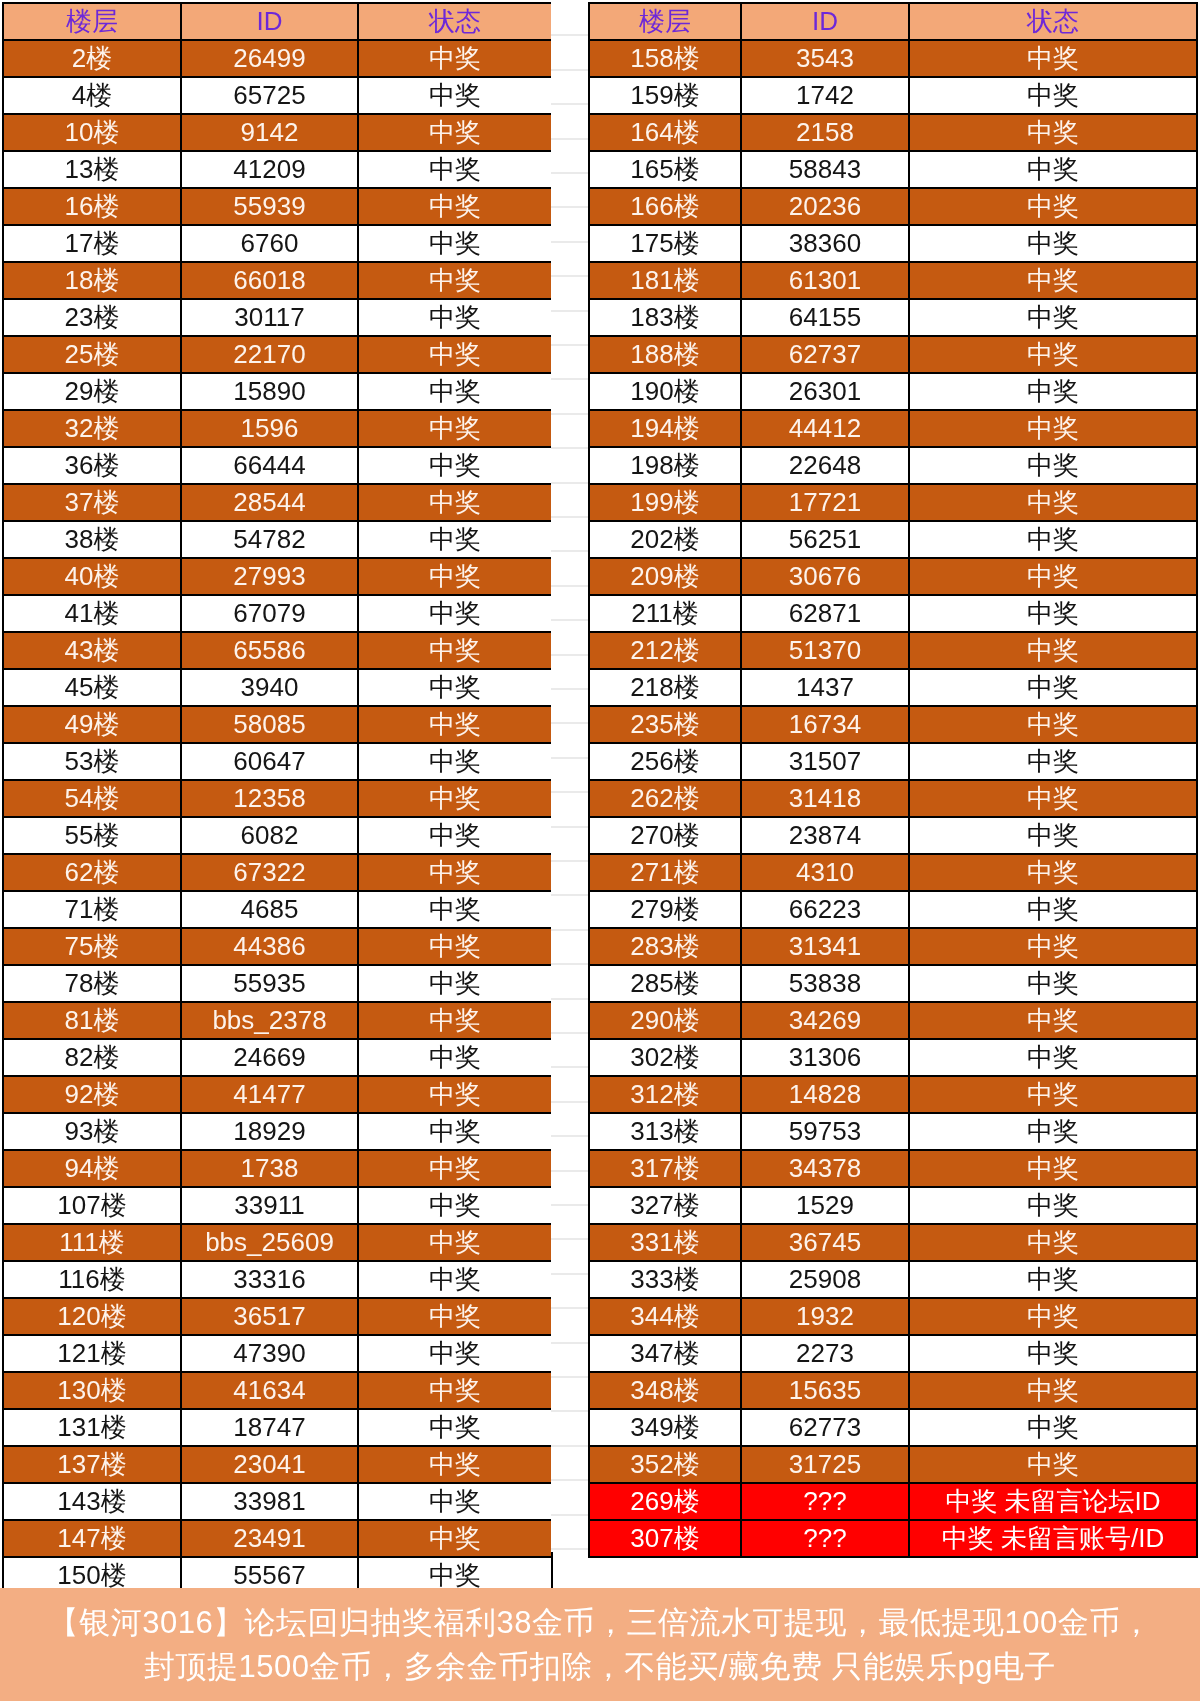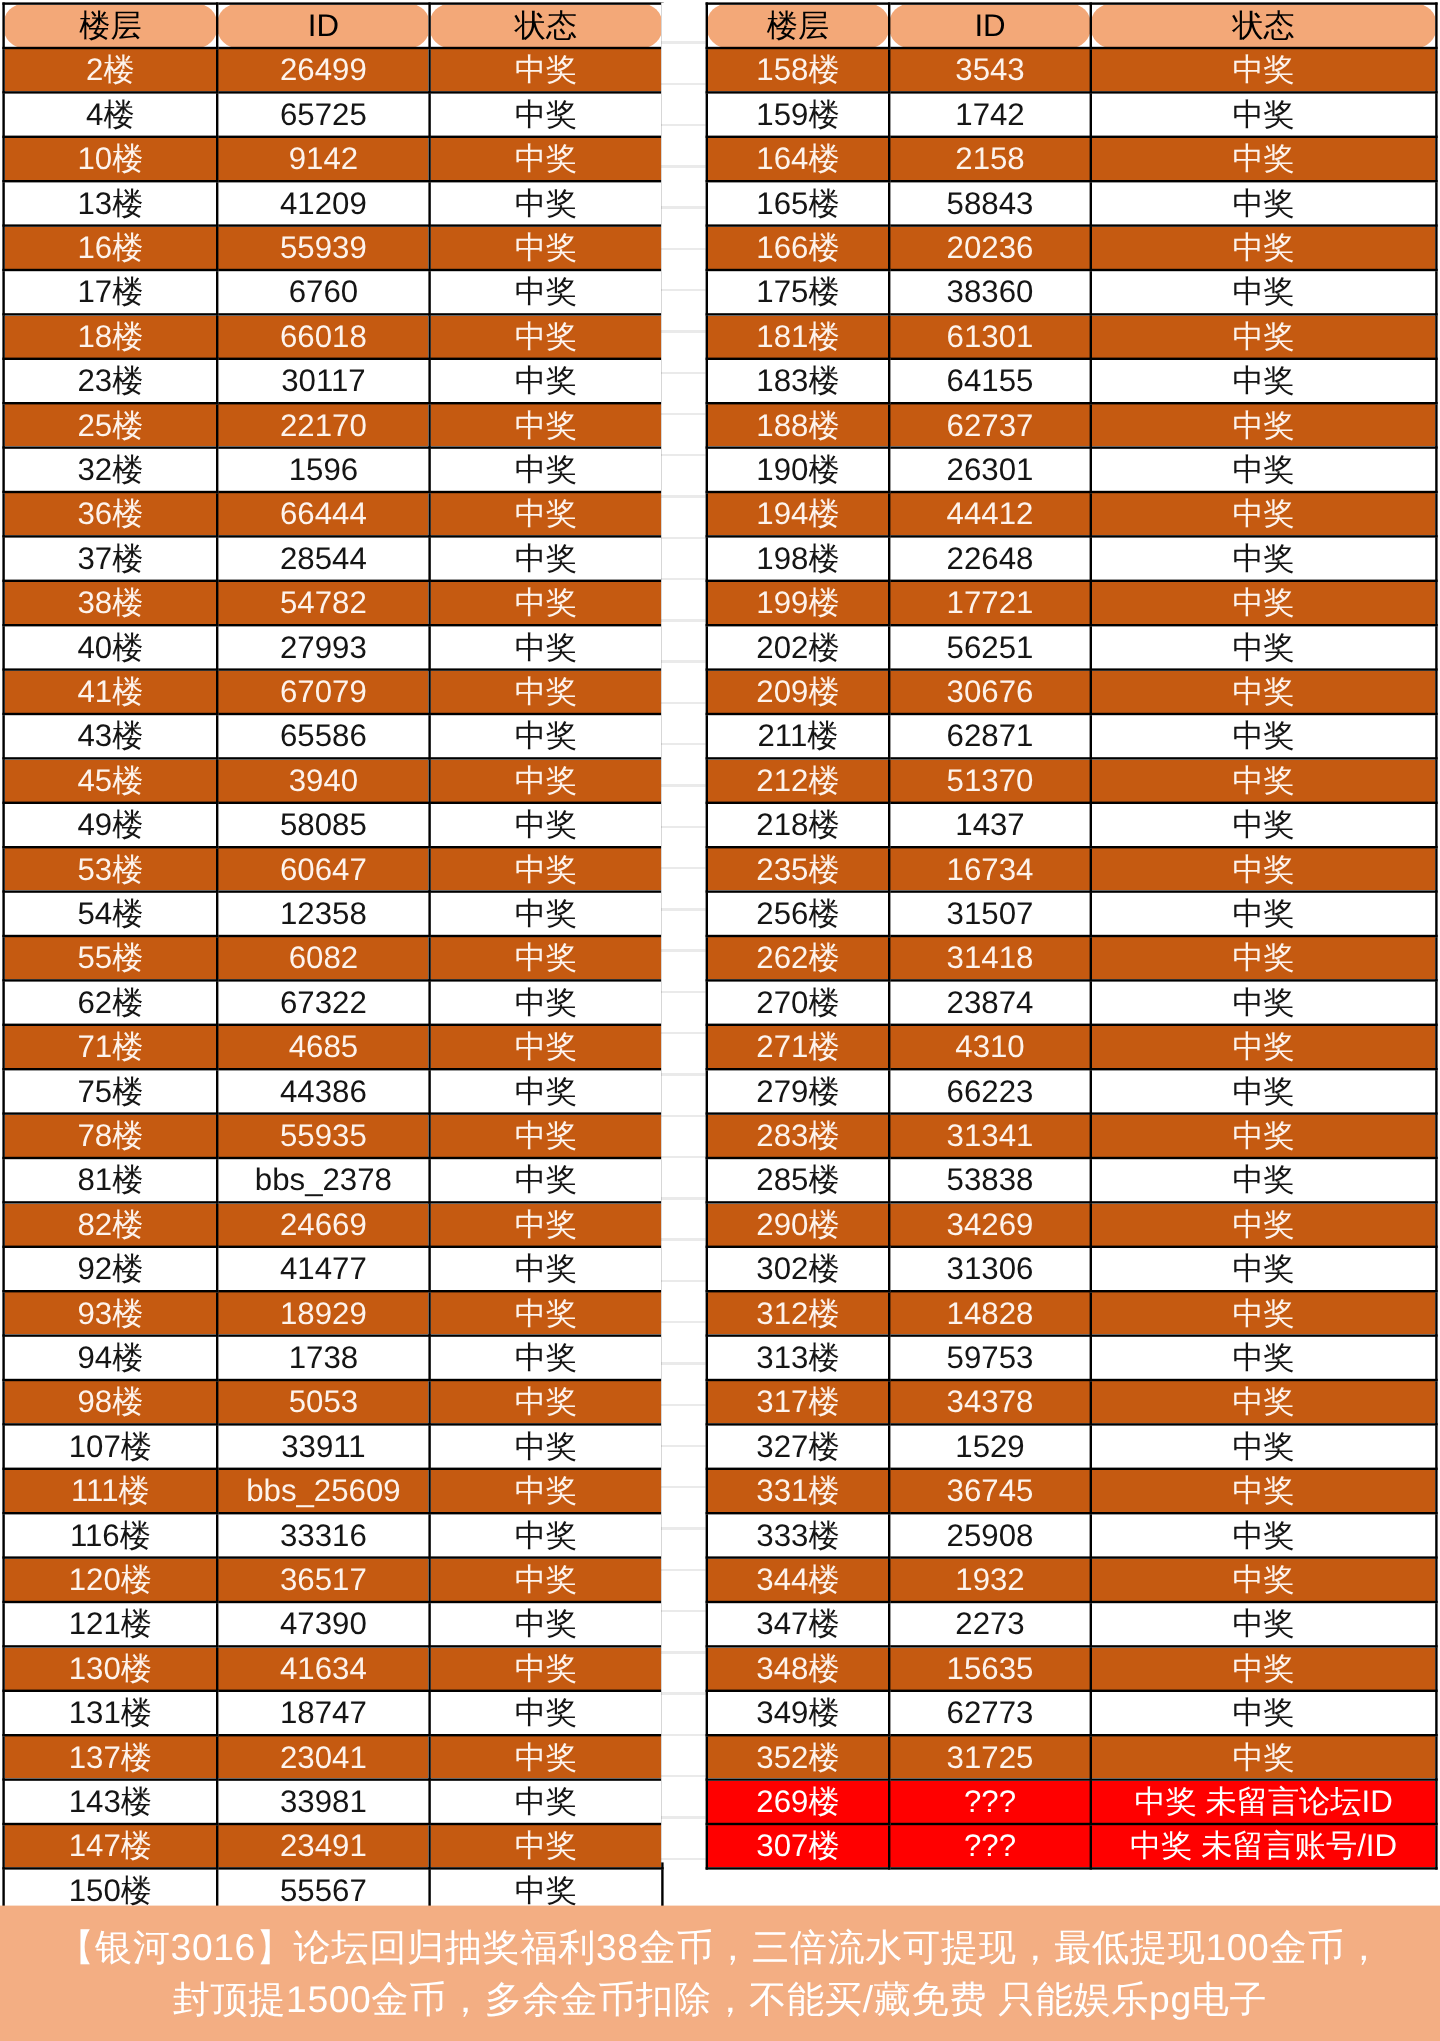--- a/index.html
+++ b/index.html
@@ -22,21 +22,21 @@
     border:2px solid #000;
     text-align:center;
     vertical-align:middle;
     font-size:26px;
     font-weight:400;
     height:34.4px;
     padding:0 2px;
     white-space:nowrap;
     overflow:hidden;
   }
-  thead th { background:var(--header-bg,#F3A878); color:#000000;border-radius:17px; }
+  thead th { background:var(--header-bg,#F3A878); color:#6d28d9; }
   tbody tr:nth-child(odd)  td { background:var(--row-orange,#C55A11); color:#fdf3ec; }
   tbody tr:nth-child(even) td { background:#ffffff; color:#151515; }
   tbody tr.red td { background:var(--alert-red,#FF0000); color:#ffffff; }
   .gap-lines {
     position:absolute;
     left:551px; top:2px;
     width:37px; height:1550px;
     background:repeating-linear-gradient(
       to bottom,
       #ffffff 0px, #ffffff 32.4px,
@@ -113,20 +113,25 @@
         <td>23楼</td>
         <td>30117</td>
         <td>中奖</td>
       </tr>
       <tr>
         <td>25楼</td>
         <td>22170</td>
         <td>中奖</td>
       </tr>
       <tr>
+        <td>29楼</td>
+        <td>15890</td>
+        <td>中奖</td>
+      </tr>
+      <tr>
         <td>32楼</td>
         <td>1596</td>
         <td>中奖</td>
       </tr>
       <tr>
         <td>36楼</td>
         <td>66444</td>
         <td>中奖</td>
       </tr>
       <tr>
@@ -215,25 +220,20 @@
         <td>中奖</td>
       </tr>
       <tr>
         <td>93楼</td>
         <td>18929</td>
         <td>中奖</td>
       </tr>
       <tr>
         <td>94楼</td>
         <td>1738</td>
-        <td>中奖</td>
-      </tr>
-      <tr>
-        <td>98楼</td>
-        <td>5053</td>
         <td>中奖</td>
       </tr>
       <tr>
         <td>107楼</td>
         <td>33911</td>
         <td>中奖</td>
       </tr>
       <tr>
         <td>111楼</td>
         <td>bbs_25609</td>

